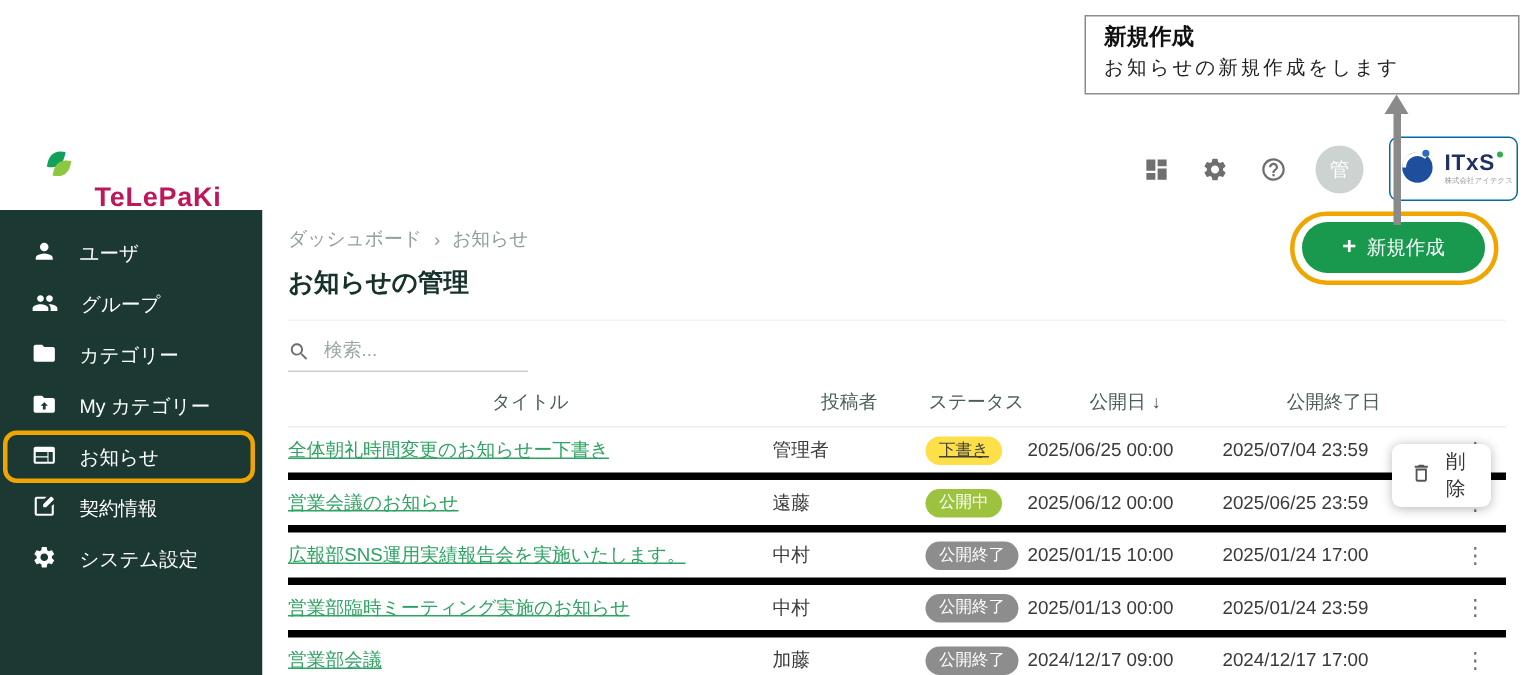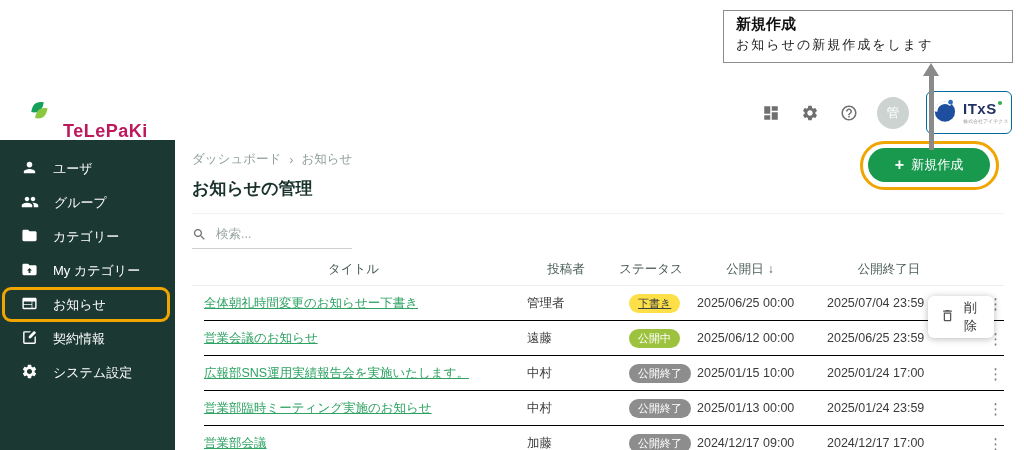--- a/index.html
+++ b/index.html
@@ -65,21 +65,21 @@
   .search-box svg { position:absolute; left:0; top:3px; }
   .search-input { width:160px; border:none; border-bottom:1px solid #cfcfcf;
     padding:2px 2px 7px 24px; font-size:12.5px; color:#333; outline:none;
     font-family:"Liberation Sans", sans-serif; }
   .search-input::placeholder { color:#9aa8a4; }
 
   .tgrid { display:grid; grid-template-columns:323px 102px 68px 130px 148px 41px; align-items:center; }
   .thead { height:32px; margin-top:5px; font-size:12.5px; color:#4a5d57;
     border-bottom:1px solid #ededed;text-align:center; }
   .th-sort { margin-left:4px; color:#4a5d57; font-size:12px; }
-  .trow { height:35px; border-bottom:1px solid #000000; font-size:12.5px; color:#3b3b3b;margin-left:12px; }
+  .trow { height:35px; border-bottom:5px solid #000000; font-size:12.5px; color:#3b3b3b; }
   .title-link { color:#2FA363; text-decoration:underline; cursor:pointer; font-size:12.5px; }
   .badge { display:inline-block; padding:4px 9px; border-radius:11px; font-size:11px; line-height:1; }
   .badge.draft     { background:#fde047; color:#3f3f3f;text-decoration:underline; }
   .badge.published { background:#9CC23E; color:#fff; }
   .badge.ended     { background:#8D8D8D; color:#fff; }
   .kebab { background:none; border:none; cursor:pointer; color:#777; font-size:15px;
     justify-self:center; line-height:1; }
 
   .menu-popup { position:absolute; left:753px; top:156px; width:66px; height:42px;
     background:#fff; border-radius:6px; box-shadow:0 1px 7px rgba(0,0,0,.28);

